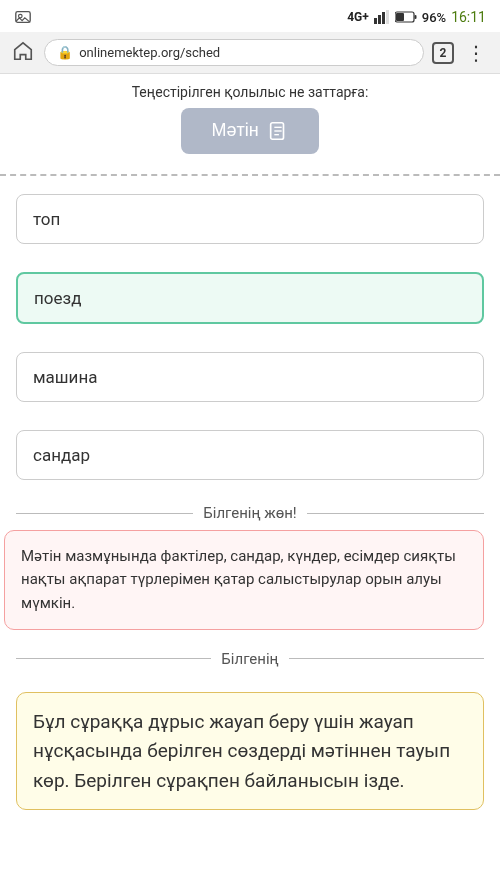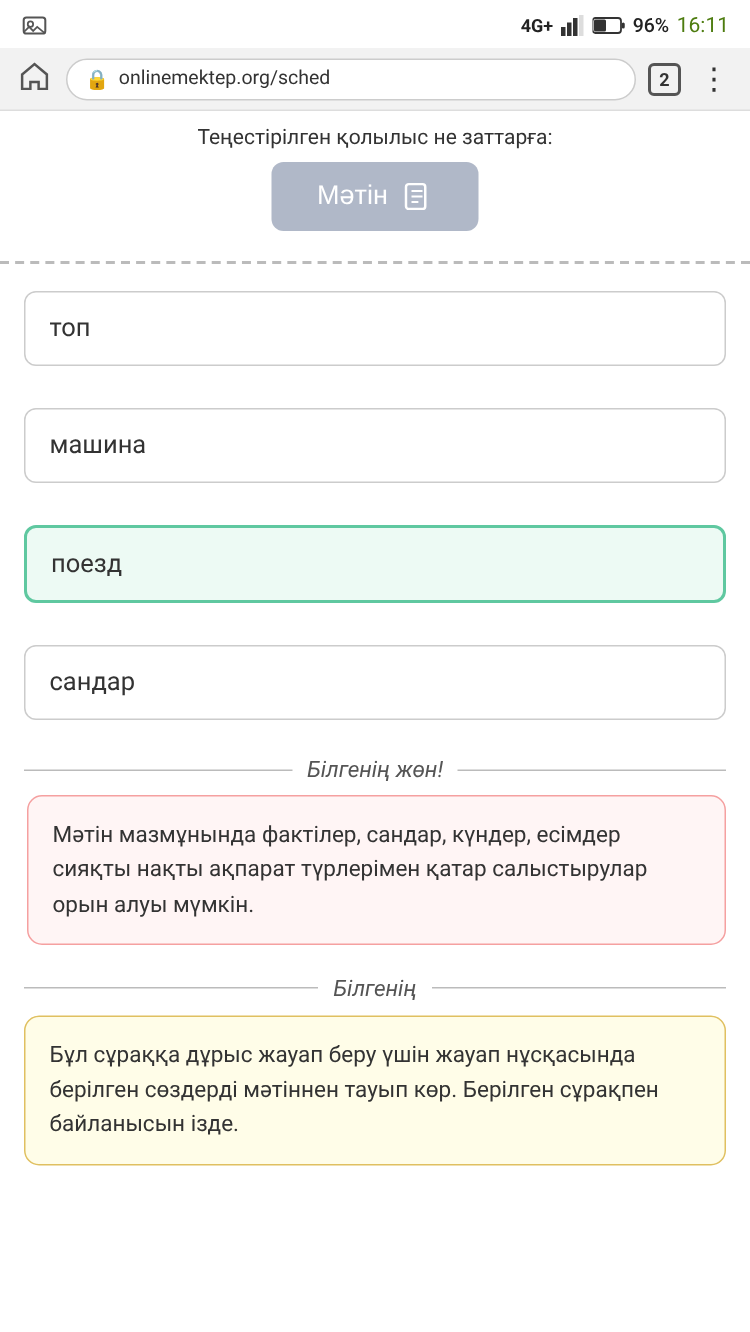--- a/index.html
+++ b/index.html
@@ -162,43 +162,42 @@
     }
     .divider-line {
       flex: 1;
       height: 1px;
       background: #bbb;
     }
     .divider-label {
       font-size: 15px;
       color: #555;
       white-space: nowrap;
-      font-style: italic;
     }
 
     
     .info-box {
-      margin: 0 16px 6px 18px;
+      margin: 0 16px 6px 4px;
       border: 1.5px solid #f5a0a0;
       border-radius: 10px;
       background: #fff5f5;
       padding: 14px 16px;
       font-size: 15px;
       line-height: 1.55;
       color: #333;
     }
 
     
     .info-box-yellow {
-      margin: 1px 16px 12px 16px;
+      margin: 16px 16px 12px 16px;
       border: 1.5px solid #e0c060;
       border-radius: 10px;
       background: #fffde8;
       padding: 14px 16px;
-      font-size: 15px;
+      font-size: 19px;
       line-height: 1.55;
       color: #333;
     }
   </style>
 </head>
 <body>
 
 <div class="status-bar">
   <div class="status-left">
 
@@ -257,26 +256,26 @@
       </svg>
     </button>
   </div>
 
   <hr class="dotted-divider">
 
   <div class="options-section">
     <div class="option-item">
       <span>топ</span>
     </div>
+    <div class="option-item selected">
+      <span>поезд</span>
+    </div>
     <div class="option-item">
       <span>машина</span>
     </div>
-    <div class="option-item selected">
-      <span>поезд</span>
-    </div>
     <div class="option-item">
       <span>сандар</span>
     </div>
   </div>
 
   <div class="divider-label-row">
     <div class="divider-line"></div>
     <span class="divider-label">Білгенің жөн!</span>
     <div class="divider-line"></div>
   </div>

